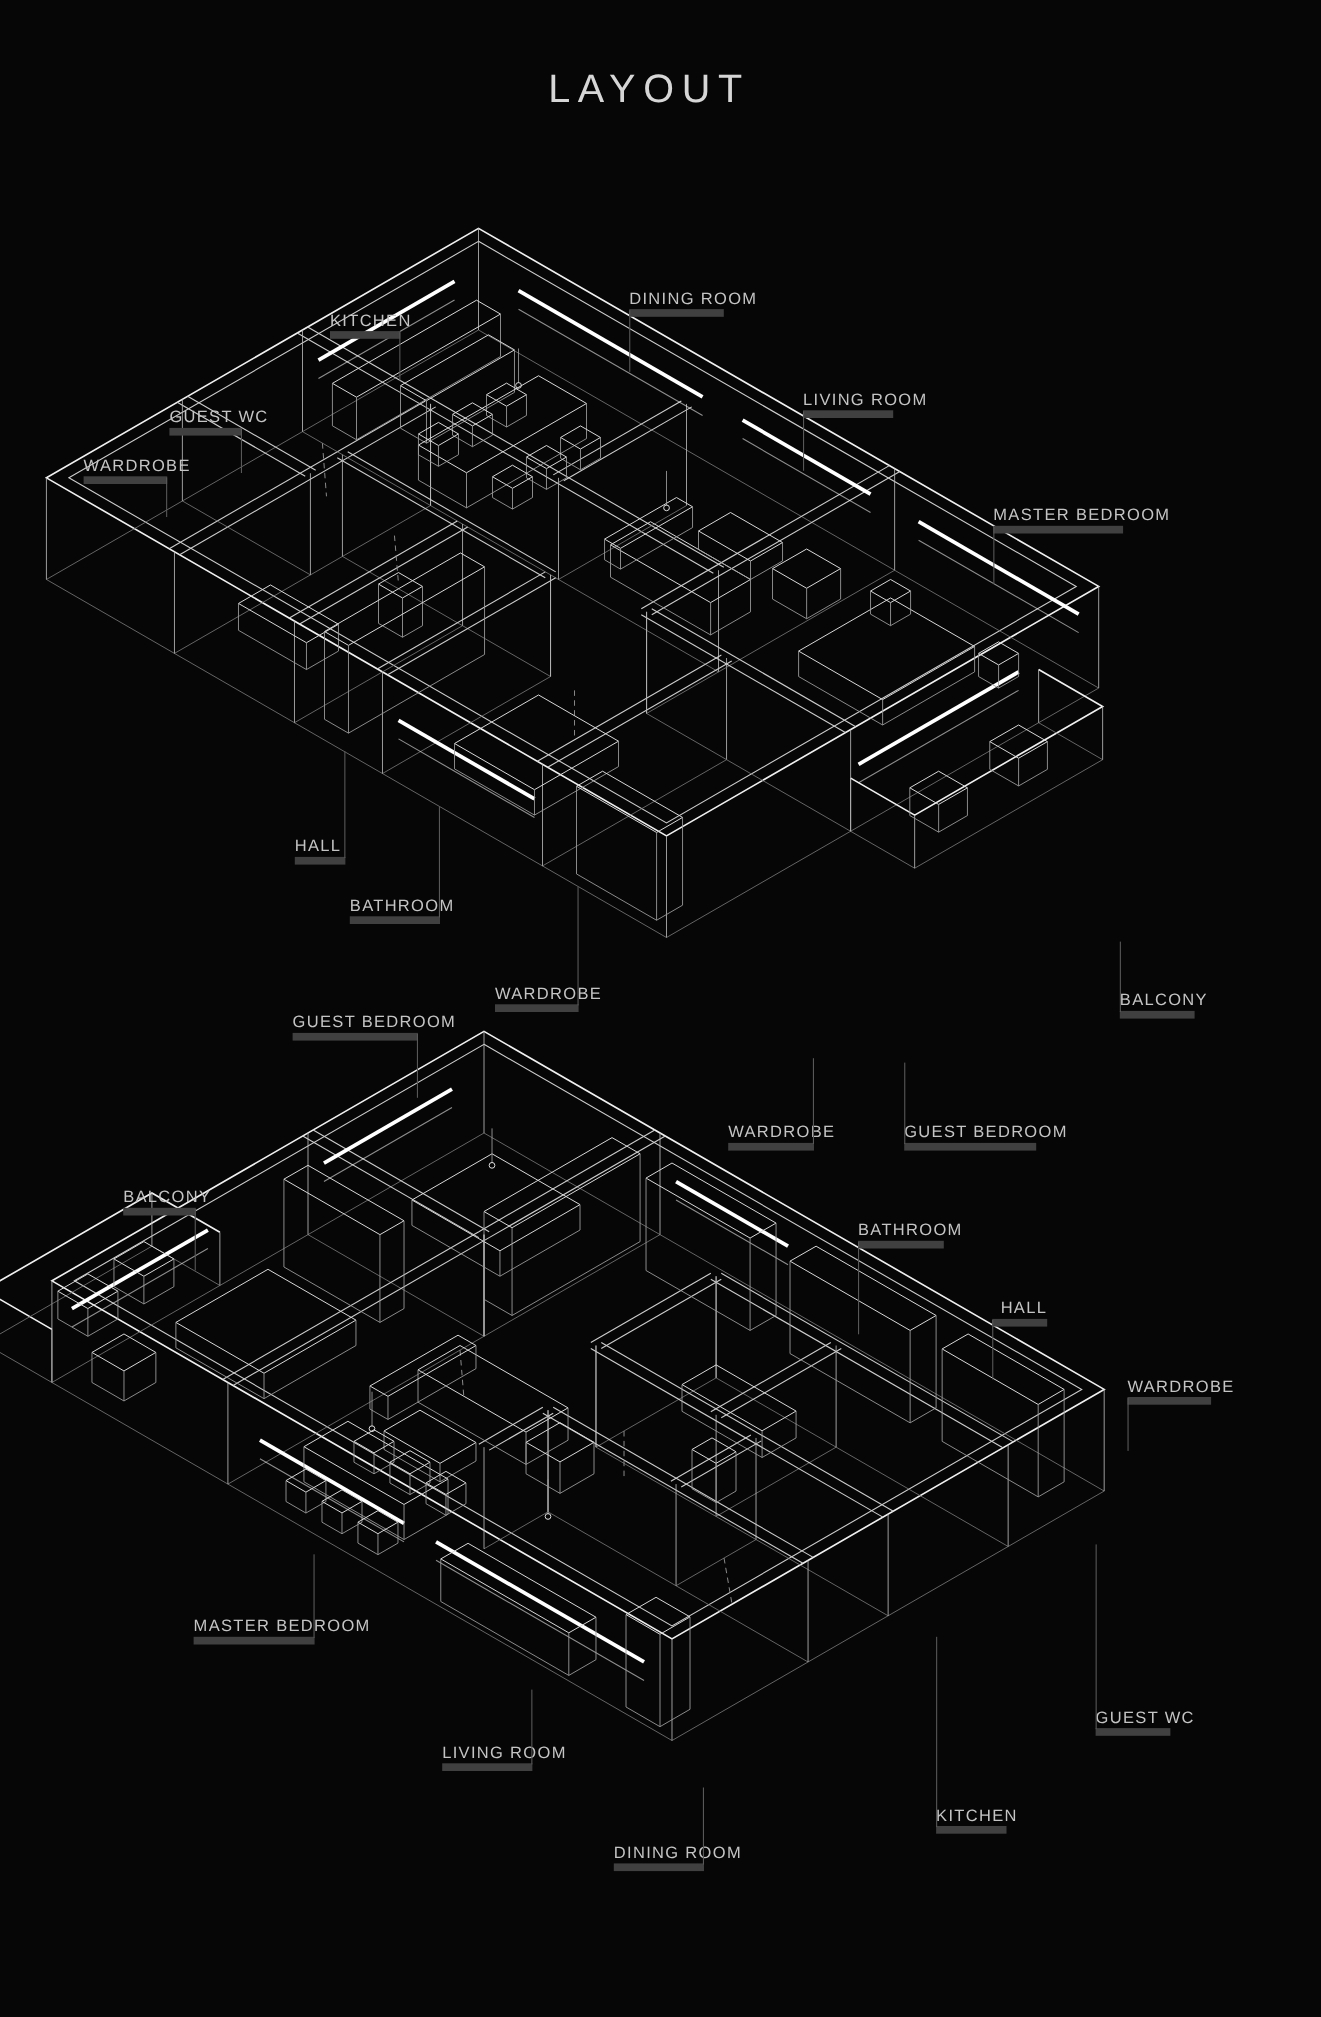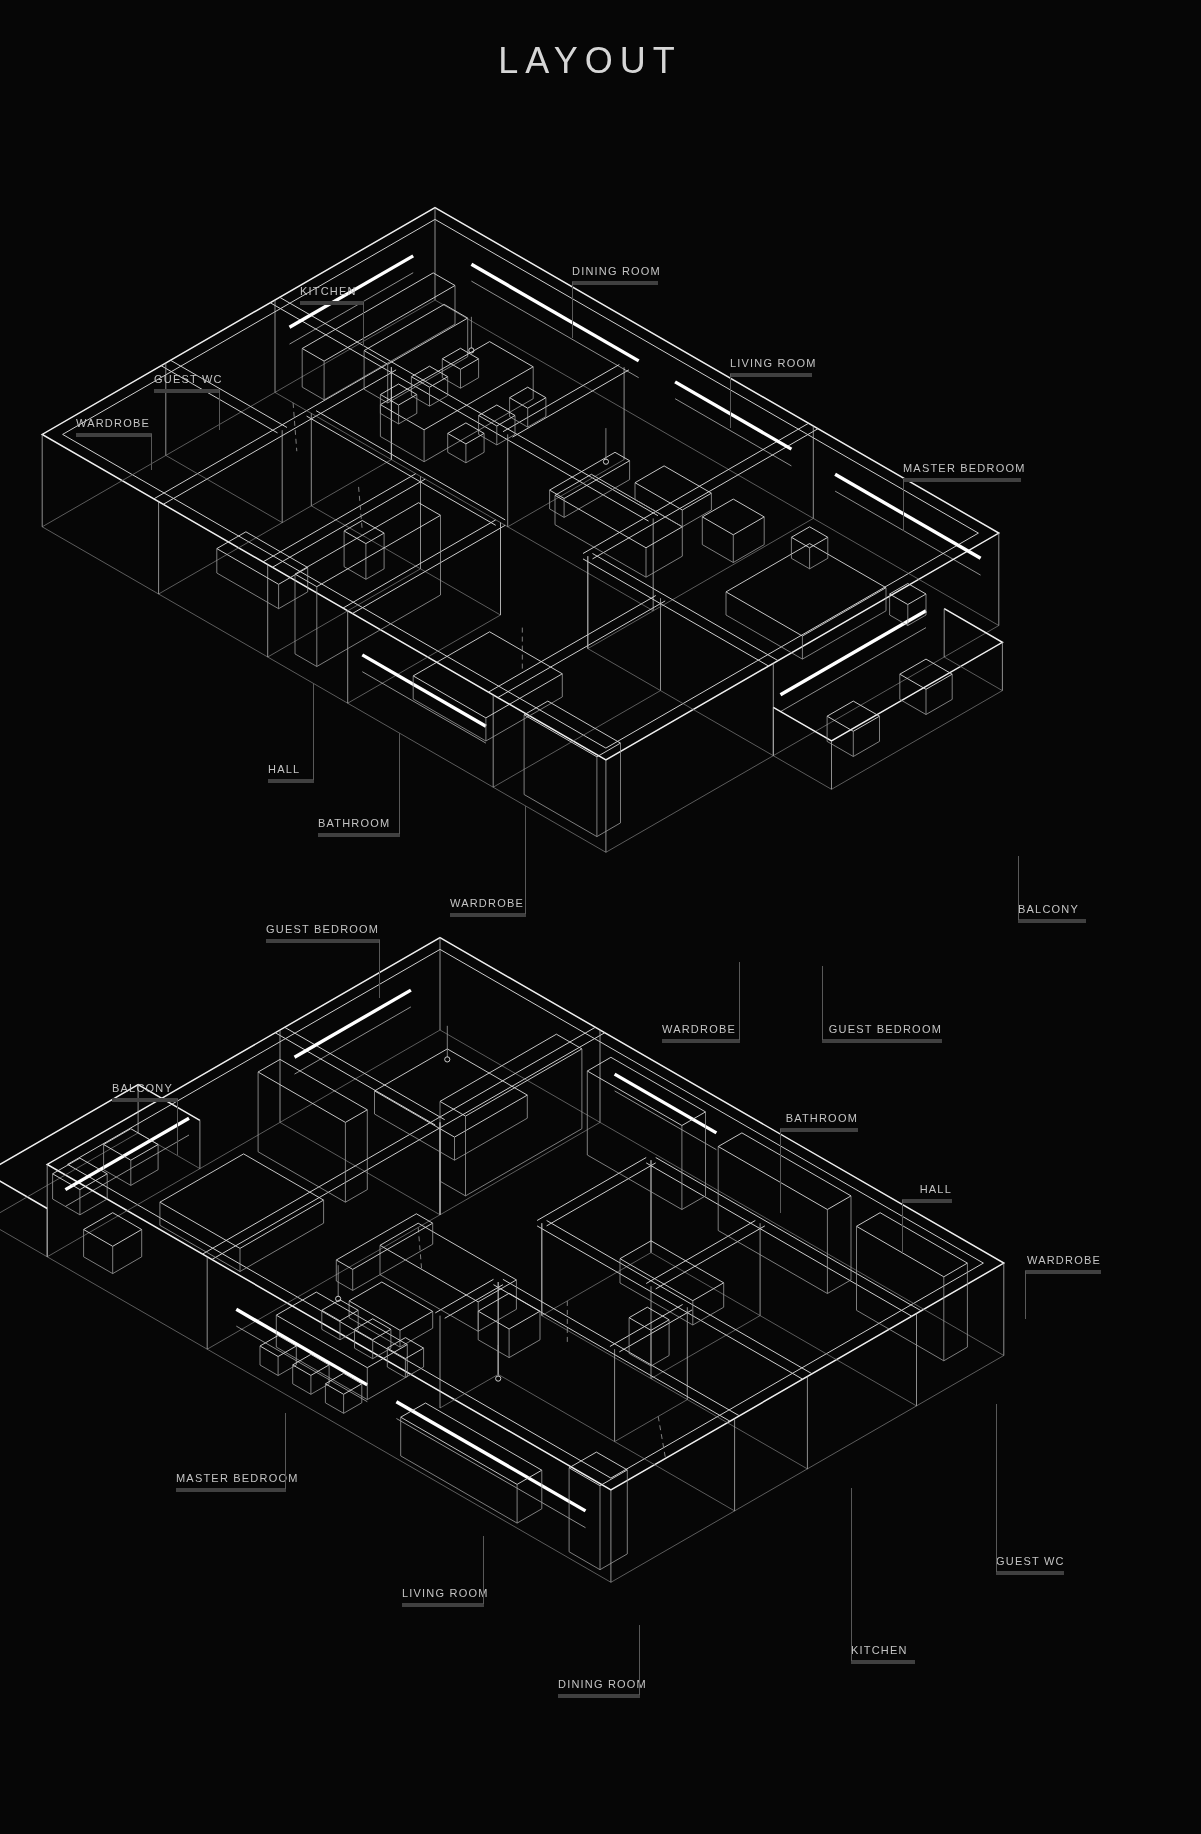--- a/index.html
+++ b/index.html
@@ -1,32 +1,32 @@
 <!DOCTYPE html>
 <html><head>
 <meta charset="utf-8">
 <style>
   html,body{margin:0;padding:0;background:#000;}
   body{width:1201px;height:1834px;position:relative;overflow:hidden;
        background:#060606;font-family:"Liberation Sans",sans-serif;}
-  .title{position:absolute;top:40px;left:0;width:1180px;text-align:center;
+  .title{position:absolute;top:60px;left:0;width:1180px;text-align:center;
          color:#d6d6d6;font-size:36px;letter-spacing:7px;font-weight:500;}
   svg{position:absolute;left:0;top:0;}
   .w1{stroke:#f0f0f0;stroke-width:1.5;fill:none}
   .w2{stroke:#cdcdcd;stroke-width:1;fill:none}
   .w0{stroke:#7d7d7d;stroke-width:.8;fill:none;opacity:.9}
   .v{stroke:#b9b9b9;stroke-width:.9;fill:none;opacity:.85}
   .f{stroke:#dadada;stroke-width:.9;fill:none}
   .f2{stroke:#9c9c9c;stroke-width:.8;fill:none}
   .win{stroke:#ffffff;stroke-width:3.4;fill:none}
   .winthin{stroke:#ffffff;stroke-width:1;opacity:.55;fill:none}
   .dash{stroke:#8b8b8b;stroke-width:.9;stroke-dasharray:5 4;fill:none}
   .lamp{stroke:#e0e0e0;fill:none;stroke-width:.9}
-  .lbl{position:absolute;font-size:11px;line-height:11px;color:#c4c4c4;
-       letter-spacing:1.2px;padding-bottom:4px;border-bottom:4px solid #404040;
+  .lbl{position:absolute;font-size:15px;line-height:11px;color:#c4c4c4;
+       letter-spacing:1.2px;padding-bottom:4px;border-bottom:7px solid #404040;
        white-space:nowrap;text-align:left;}
   .lbl.r{text-align:right;}
   .lead{position:absolute;width:1px;background:#585858;}
 </style>
 </head>
 <body>
 
 <div class="title">LAYOUT</div>
 
 <svg width="1201" height="1834" viewBox="0 0 1201 1834">

